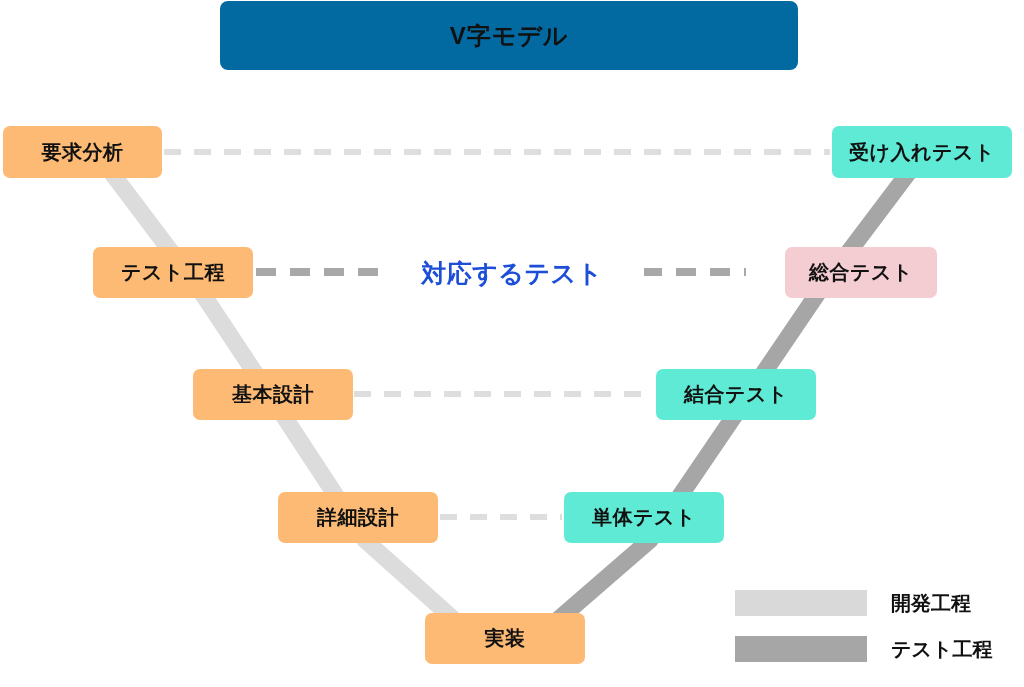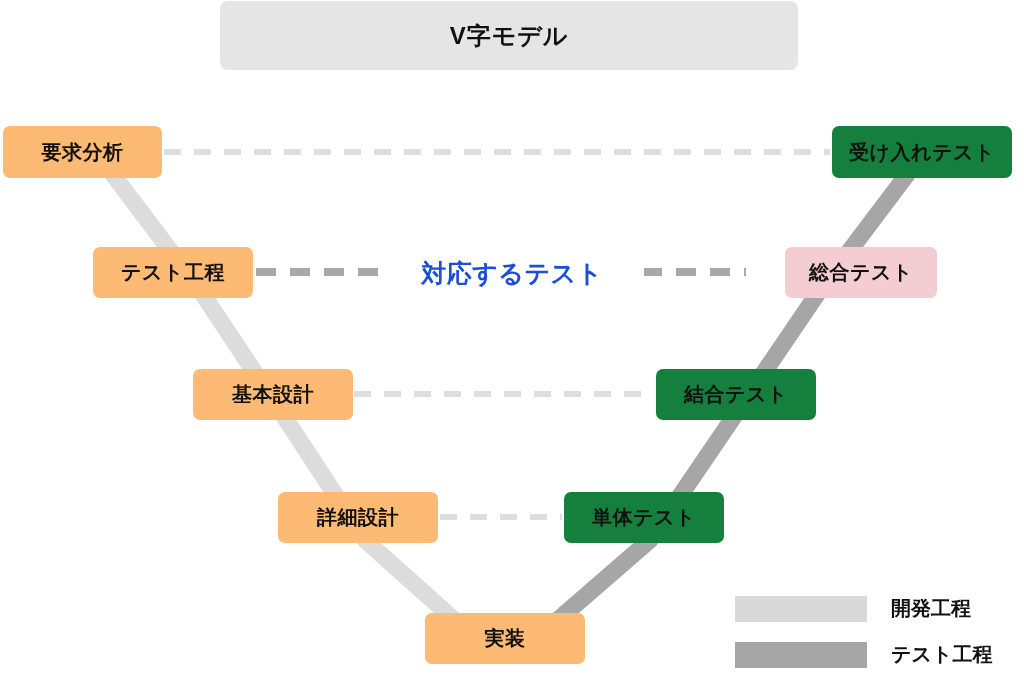--- a/index.html
+++ b/index.html
@@ -17,21 +17,21 @@
     background: #ffffff;
     overflow: hidden;
   }
   
   #title-banner {
     position: absolute;
     left: 220px;
     top: 1px;
     width: 578px;
     height: 69px;
-    background: #e5e5e5;
+    background: #0369a1;
     border-radius: 8px;
     display: flex;
     align-items: center;
     justify-content: center;
   }
   #title-banner .title-text {
     font-size: 24px;
     font-weight: bold;
     color: #111111;
     letter-spacing: 1px;
@@ -55,21 +55,21 @@
     z-index: 5;
   }
   .node .node-label {
     font-size: 20px;
     font-weight: bold;
     color: #111111;
     white-space: nowrap;
     letter-spacing: 0.5px;
   }
   .node.dev   { background: #fdba74; }
-  .node.test  { background: #15803d; align-items: center; }
+  .node.test  { background: #5eead4; align-items: center; }
   .node.highlight { background: #f4cdd2; }
 
   
   #center-annotation {
     position: absolute;
     left: 380px;
     top: 250px;
     width: 264px;
     height: 46px;
     display: flex;
@@ -88,21 +88,21 @@
   
   #legend {
     position: absolute;
     left: 735px;
     top: 590px;
     width: 280px;
     z-index: 7;
   }
   .legend-row {
     display: flex;
-    align-items: flex-end;
+    align-items: flex-start;
     height: 32px;
     margin-bottom: 14px;
   }
   .legend-swatch {
     width: 132px;
     height: 26px;
     flex: 0 0 auto;
   }
   .legend-text {
     font-size: 20px;

